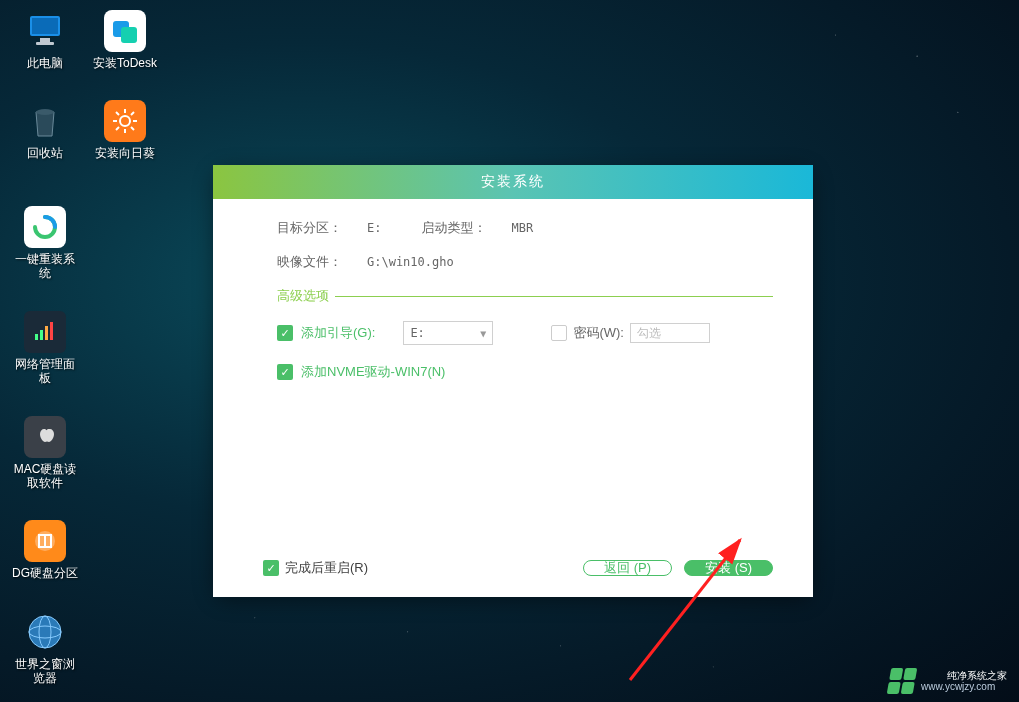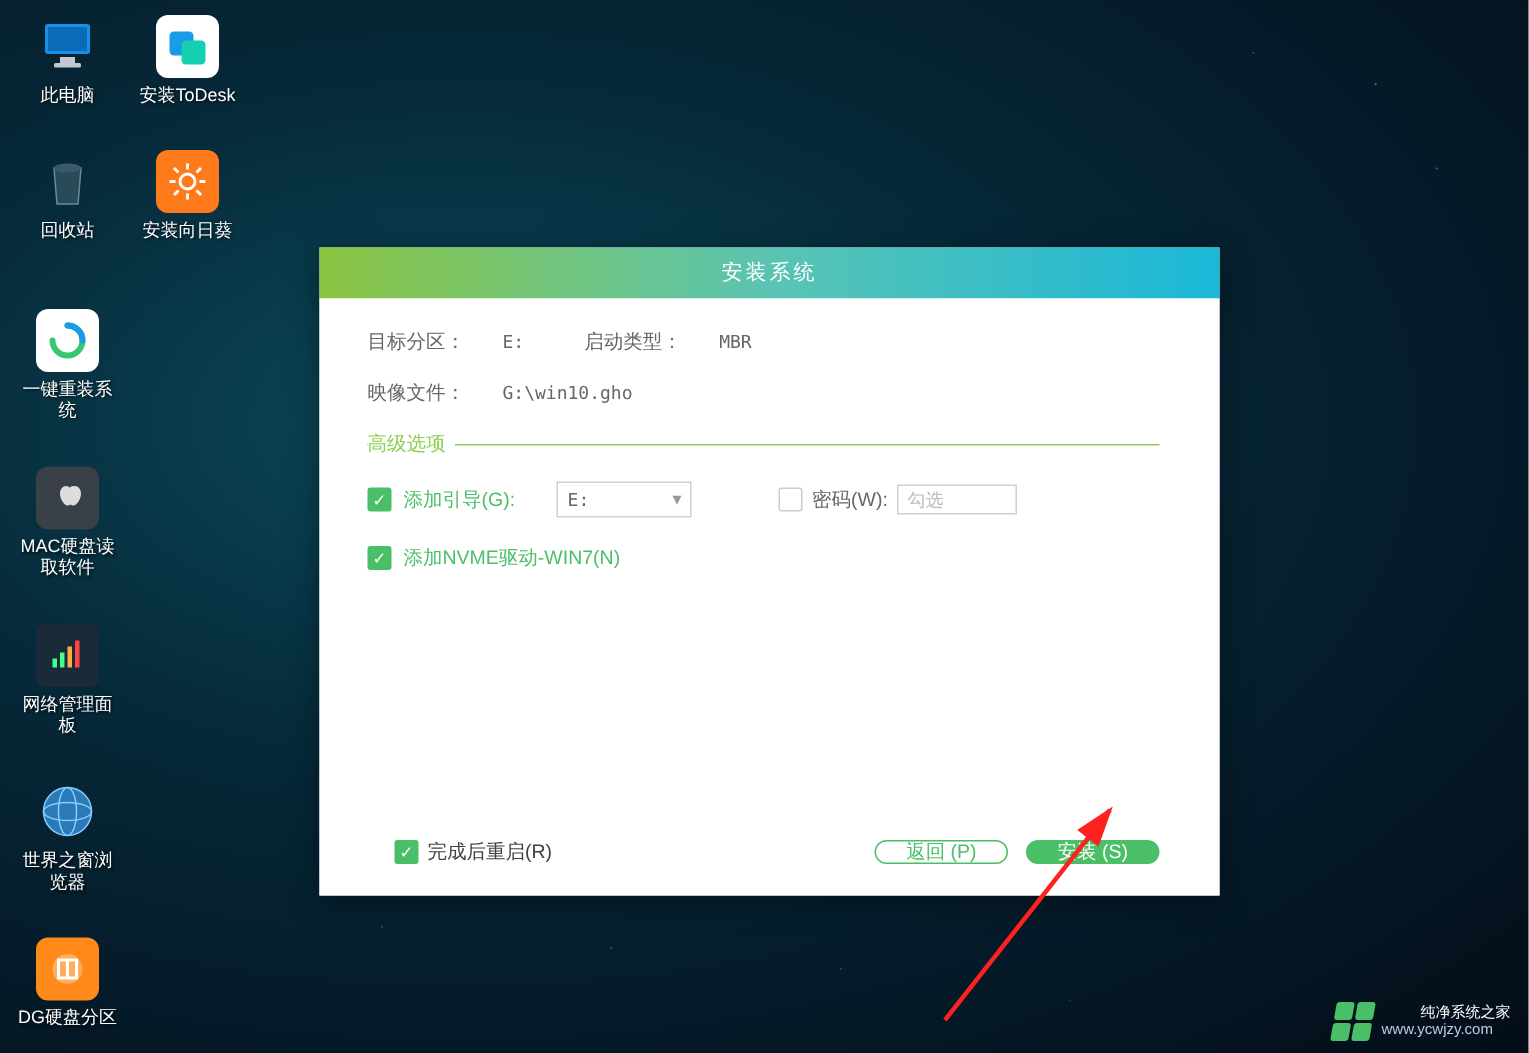--- a/index.html
+++ b/index.html
@@ -61,33 +61,34 @@
     }
     .col-single .desktop-icon { margin-bottom: 30px; }
     
     .dialog {
       position: absolute;
       left: 213px;
       top: 165px;
       width: 600px;
       background: #fff;
       box-shadow: 0 4px 20px rgba(0,0,0,0.4);
+      border-radius: 16px;
     }
     .dialog-title {
       height: 34px;
       background: linear-gradient(to right, #8bc540 0%, #5ac4b3 50%, #1ab8d8 100%);
       color: #fff;
       font-size: 14px;
       display: flex;
       align-items: center;
       justify-content: center;
       letter-spacing: 2px;
     }
     .dialog-body {
-      padding: 20px 40px 20px 32px;
+      padding: 20px 40px 20px 64px;
       background: #fff;
       font-size: 13px;
       color: #666;
     }
     .row {
       display: flex;
       align-items: center;
       margin-bottom: 16px;
     }
     .row .label {
@@ -308,58 +309,58 @@
   <div class="desktop-icon">
     <div class="ic" style="background:#fff;">
       <svg width="28" height="28" viewBox="0 0 28 28">
           <path d="M14 4 A10 10 0 1 1 4 14" fill="none" stroke="#3ac570" stroke-width="4" stroke-linecap="round"></path>
           <path d="M14 4 A10 10 0 0 1 24 14" fill="none" stroke="#1a9be8" stroke-width="4" stroke-linecap="round"></path>
         </svg>
     </div>
     <span class="lbl">一键重装系统</span>
   </div>
   <div class="desktop-icon">
-    <div class="ic" style="background:#3a4048;border-radius:8px;">
-      <svg width="24" height="24" viewBox="0 0 24 24">
-          <path d="M16 4c-1 0-2 .5-2.5 1.2C13 4.5 12 4 11 4 9 4 7 6 7 9c0 4 3 8 5 8 .8 0 1.3-.5 2-.5s1.2.5 2 .5c2 0 5-4 5-8 0-3-2-5-4-5-.3 0 0 0-1 0z" fill="#ddd"></path>
-        </svg>
-    </div>
-    <span class="lbl">MAC硬盘读取软件</span>
-  </div>
-  <div class="desktop-icon">
     <div class="ic" style="background:#1a2a38;border-radius:6px;">
       <svg width="28" height="28" viewBox="0 0 28 28">
           <rect x="4" y="16" width="3" height="6" fill="#4f8"></rect>
           <rect x="9" y="12" width="3" height="10" fill="#4f8"></rect>
           <rect x="14" y="8" width="3" height="14" fill="#fa4"></rect>
           <rect x="19" y="4" width="3" height="18" fill="#f44"></rect>
         </svg>
     </div>
     <span class="lbl">网络管理面板</span>
   </div>
   <div class="desktop-icon">
+    <div class="ic" style="background:#3a4048;border-radius:8px;">
+      <svg width="24" height="24" viewBox="0 0 24 24">
+          <path d="M16 4c-1 0-2 .5-2.5 1.2C13 4.5 12 4 11 4 9 4 7 6 7 9c0 4 3 8 5 8 .8 0 1.3-.5 2-.5s1.2.5 2 .5c2 0 5-4 5-8 0-3-2-5-4-5-.3 0 0 0-1 0z" fill="#ddd"></path>
+        </svg>
+    </div>
+    <span class="lbl">MAC硬盘读取软件</span>
+  </div>
+  <div class="desktop-icon">
+    <div class="ic" style="background:#ff8a1a;border-radius:8px;">
+      <svg width="28" height="28" viewBox="0 0 28 28">
+          <circle cx="14" cy="14" r="10" fill="#fff" opacity="0.3"></circle>
+          <rect x="8" y="8" width="12" height="12" fill="none" stroke="#fff" stroke-width="2"></rect>
+          <line x1="14" y1="8" x2="14" y2="20" stroke="#fff" stroke-width="2"></line>
+        </svg>
+    </div>
+    <span class="lbl">DG硬盘分区</span>
+  </div>
+  <div class="desktop-icon">
     <div class="ic">
       <svg width="40" height="40" viewBox="0 0 40 40">
           <circle cx="20" cy="20" r="16" fill="#2a7ab8"></circle>
           <ellipse cx="20" cy="20" rx="16" ry="6" fill="none" stroke="#8cf" stroke-width="1"></ellipse>
           <ellipse cx="20" cy="20" rx="6" ry="16" fill="none" stroke="#8cf" stroke-width="1"></ellipse>
           <circle cx="20" cy="20" r="16" fill="none" stroke="#8cf" stroke-width="1"></circle>
         </svg>
     </div>
     <span class="lbl">世界之窗浏览器</span>
-  </div>
-  <div class="desktop-icon">
-    <div class="ic" style="background:#ff8a1a;border-radius:8px;">
-      <svg width="28" height="28" viewBox="0 0 28 28">
-          <circle cx="14" cy="14" r="10" fill="#fff" opacity="0.3"></circle>
-          <rect x="8" y="8" width="12" height="12" fill="none" stroke="#fff" stroke-width="2"></rect>
-          <line x1="14" y1="8" x2="14" y2="20" stroke="#fff" stroke-width="2"></line>
-        </svg>
-    </div>
-    <span class="lbl">DG硬盘分区</span>
   </div>
 </div>
 
 <div class="dialog">
   <div class="dialog-title">
     <span>安装系统</span>
   </div>
   <div class="dialog-body">
 
     <div class="row">

